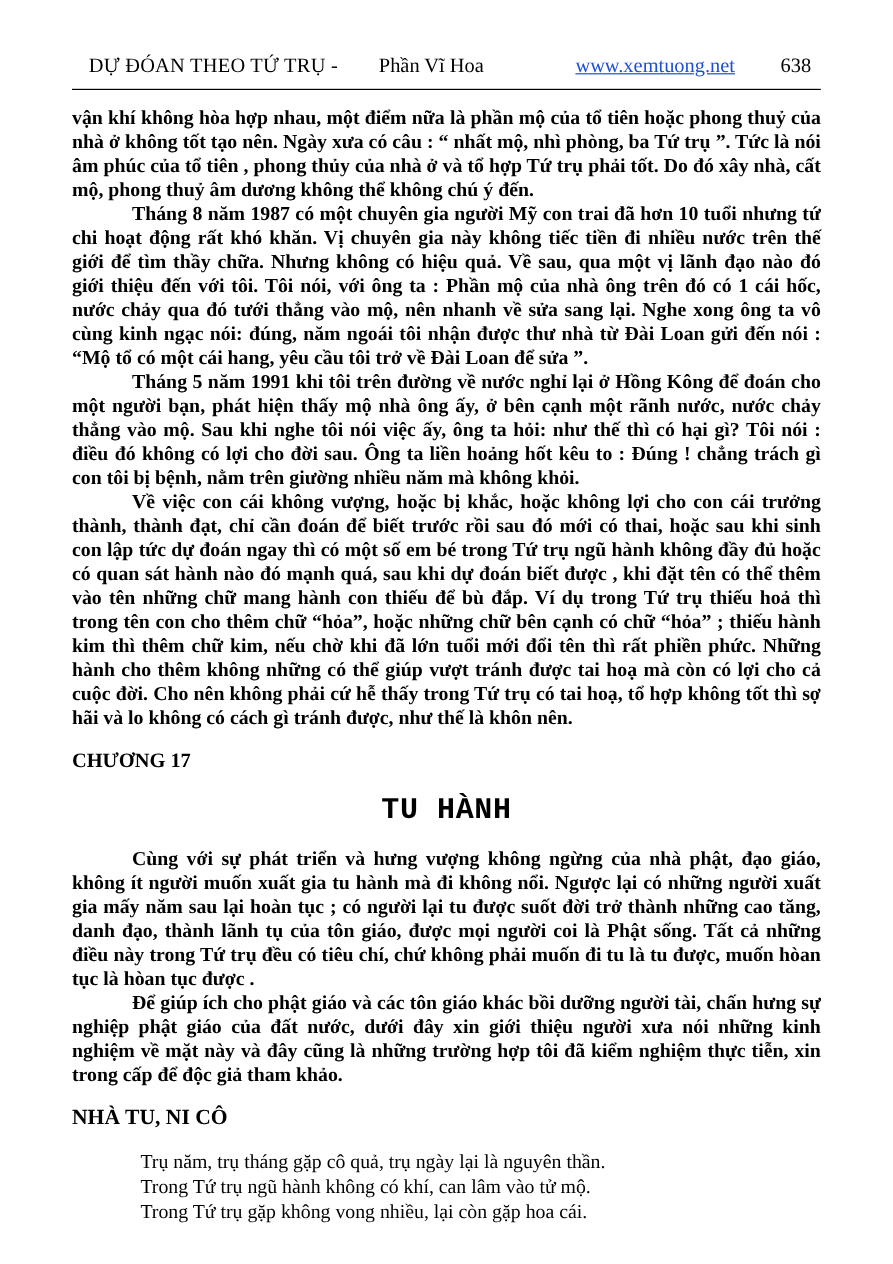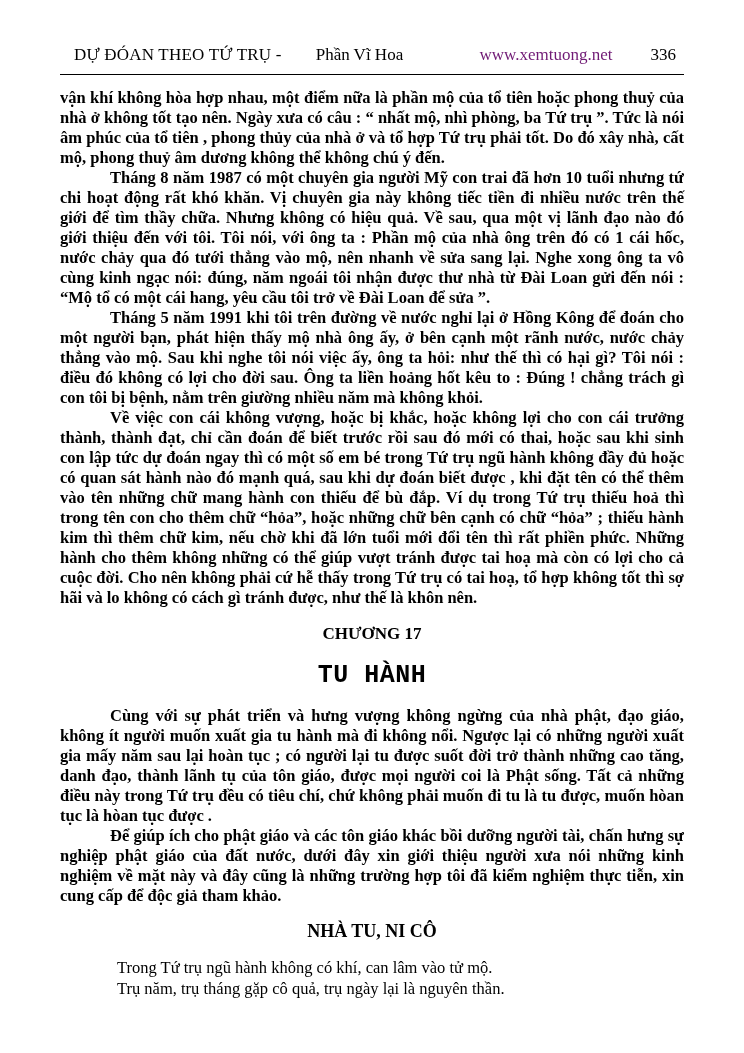--- a/index.html
+++ b/index.html
@@ -30,21 +30,22 @@
   }
   .h-title {
     padding-left: 14px;
     letter-spacing: 0.2px;
   }
   .h-author {
     margin-left: 34px;
   }
   .h-site {
     margin-left: auto;
-    color: #701a75;
+    color: #1d4ed8;
+    text-decoration: underline;
     cursor: pointer;
   }
   .h-page {
     margin-left: 38px;
     margin-right: 8px;
   }
   .rule {
     border-bottom: 1.5px solid #000000;
     margin-top: 9px;
   }
@@ -59,77 +60,76 @@
     text-indent: 50px;
     font-weight: bold;
   }
   .body-text p.no-indent {
     text-indent: 0;
   }
   .chapter-label {
     margin: 16px 0 0 0;
     font-size: 17px;
     font-weight: bold;
-    text-align: center;
     text-indent: 0;
   }
   .chapter-title {
     margin: 22px 0 0 0;
     font-size: 25px;
     font-weight: bold;
     text-align: center;
     text-indent: 0;
     letter-spacing: 0.5px;
     font-family: Liberation Mono, monospace;
   }
   .after-chapter {
     margin-top: 20px !important;
   }
   .section-title {
     margin: 15px 0 0 0;
     font-size: 18px;
     font-weight: bold;
-    text-align: center;
     text-indent: 0;
   }
   .verse {
     margin-top: 16px;
     margin-left: 57px;
     text-align: left;
     line-height: 21px;
   }
 </style>
 </head>
 <body>
 
 <div class="page">
 
   <div class="header-row">
     <span class="h-title">DỰ ĐÓAN THEO TỨ TRỤ -</span>
     <span class="h-author">Phần Vĩ  Hoa</span>
     <a class="h-site">www.xemtuong.net</a>
-    <span class="h-page">336</span>
+    <span class="h-page">638</span>
   </div>
 
   <div class="rule"></div>
 
   <div class="body-text">
 
     <p class="no-indent">vận khí không hòa hợp nhau, một điểm nữa là phần mộ của tổ tiên hoặc phong thuỷ của nhà ở không tốt tạo nên. Ngày xưa có câu : “ nhất mộ, nhì phòng, ba Tứ trụ ”.  Tức là nói âm phúc của tổ tiên , phong thủy của nhà ở và tổ hợp Tứ trụ phải tốt. Do đó xây nhà, cất mộ, phong thuỷ âm dương không thể không chú ý  đến.</p>
     <p>Tháng 8 năm 1987 có một chuyên gia người Mỹ con trai đã hơn 10 tuổi nhưng tứ chi hoạt động rất khó khăn. Vị chuyên gia này không tiếc tiền đi nhiều nước trên thế giới để tìm thầy chữa. Nhưng không có hiệu quả. Về sau, qua một vị lãnh đạo nào đó giới thiệu đến với tôi. Tôi nói, với ông ta  : Phần mộ của nhà ông trên đó có 1 cái hốc, nước chảy qua đó tưới thẳng vào mộ, nên nhanh về sửa sang lại. Nghe xong ông ta vô cùng kinh ngạc nói: đúng, năm ngoái tôi nhận được thư nhà từ Đài Loan gửi đến nói : “Mộ tổ có một cái hang, yêu cầu tôi trở về Đài Loan để sửa ”.</p>
     <p>Tháng 5 năm 1991 khi tôi trên đường về nước nghỉ lại ở Hồng Kông để đoán cho một người bạn, phát hiện thấy mộ nhà ông ấy, ở bên cạnh một rãnh nước, nước chảy thẳng vào mộ. Sau khi nghe tôi nói việc ấy, ông ta hỏi: như thế thì có hại gì? Tôi nói : điều đó không có lợi cho đời sau. Ông ta liền hoảng hốt kêu to : Đúng ! chẳng trách gì con tôi bị bệnh, nằm trên giường nhiều năm mà không khỏi.</p>
     <p>Về việc con cái không vượng, hoặc bị khắc, hoặc không lợi cho con cái trưởng thành, thành đạt, chỉ cần đoán để biết trước rồi sau đó mới có thai, hoặc sau khi sinh con lập tức dự đoán ngay thì có một số em bé trong Tứ trụ ngũ hành không đầy đủ hoặc có quan sát hành nào đó mạnh quá, sau khi dự đoán biết được , khi đặt tên có thể thêm vào tên những chữ mang hành con thiếu để bù đắp. Ví dụ trong Tứ trụ thiếu hoả thì trong tên con  cho thêm chữ “hỏa”, hoặc những chữ bên cạnh có chữ “hỏa” ; thiếu hành kim thì thêm chữ kim, nếu chờ khi đã lớn tuổi mới đổi tên thì rất phiền phức. Những hành cho thêm không những có thể giúp vượt tránh được tai hoạ mà còn có lợi cho cả cuộc đời. Cho nên không phải cứ hễ  thấy trong Tứ trụ có tai hoạ, tổ hợp không tốt thì sợ hãi và lo không có cách gì tránh được, như thế là khôn nên.</p>
 
     <div class="chapter-label">CHƯƠNG 17</div>
     <div class="chapter-title">TU HÀNH</div>
 
     <p class="after-chapter">Cùng với sự phát triển và hưng vượng không ngừng của nhà phật, đạo giáo, không ít người muốn xuất gia tu hành mà đi không nổi. Ngược lại có những người xuất gia mấy năm sau lại hoàn tục ; có người lại tu được suốt đời trở thành những cao tăng, danh đạo, thành lãnh tụ của tôn giáo, được mọi người coi là Phật sống. Tất cả những điều này trong Tứ trụ đều có tiêu chí, chứ không phải muốn đi tu là tu được, muốn hòan tục là hòan tục được .</p>
-    <p>Để giúp ích cho phật giáo và các tôn giáo khác bồi dưỡng người tài, chấn hưng sự nghiệp phật giáo của đất nước, dưới đây xin giới thiệu người xưa nói những kinh nghiệm về mặt này và đây cũng là những trường hợp tôi đã kiểm nghiệm thực tiễn, xin cung cấp để độc giả tham khảo.</p>
+    <p>Để giúp ích cho phật giáo và các tôn giáo khác bồi dưỡng người tài, chấn hưng sự nghiệp phật giáo của đất nước, dưới đây xin giới thiệu người xưa nói những kinh nghiệm về mặt này và đây cũng là những trường hợp tôi đã kiểm nghiệm thực tiễn, xin trong cấp để độc giả tham khảo.</p>
 
     <div class="section-title">NHÀ TU, NI CÔ</div>
 
     <div class="verse">
+      <div>Trụ năm, trụ tháng gặp cô quả, trụ ngày lại là nguyên thần.</div>
       <div>Trong Tứ trụ ngũ hành không có khí, can lâm vào tử mộ.</div>
-      <div>Trụ năm, trụ tháng gặp cô quả, trụ ngày lại là nguyên thần.</div>
+      <div>Trong Tứ trụ gặp không vong nhiều, lại còn gặp hoa cái.</div>
     </div>
 
   </div>
 </div>
 
 </body></html>

